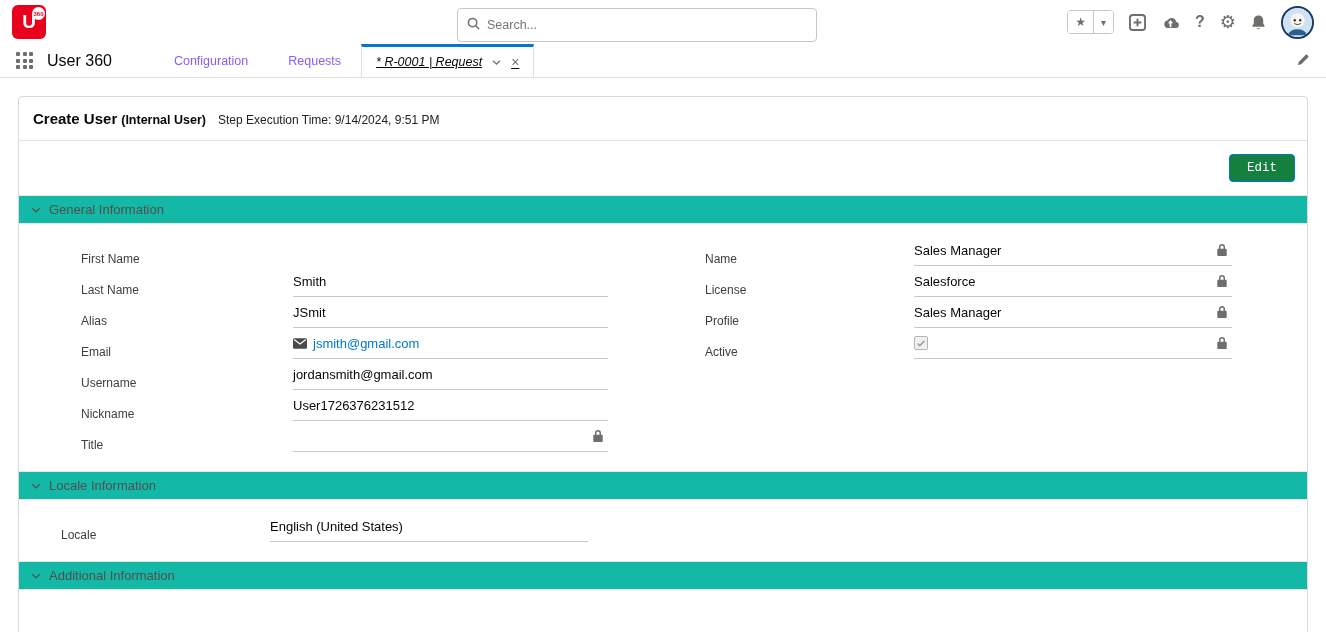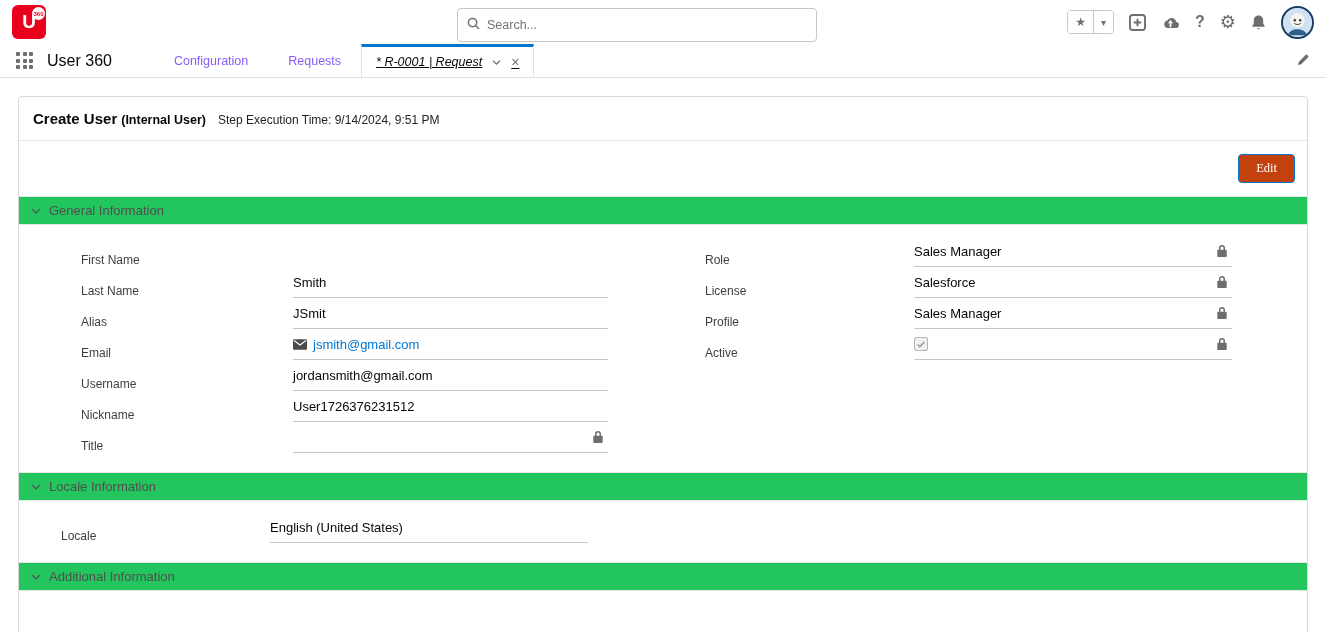--- a/index.html
+++ b/index.html
@@ -37,24 +37,24 @@
   .pencil { margin-left:auto; margin-right:16px; align-self:center; background:none; border:none; cursor:pointer; display:flex; }
 
   
   main { padding:18px; }
   .card { border:1px solid #d9d9d9; border-radius:4px; background:#fff; min-height:545px; }
   .card-head { padding:13px 14px; border-bottom:1px solid #e3e3e3; display:flex; align-items:baseline; }
   .card-title { font-size:15px; font-weight:bold; }
   .card-sub { font-size:12.5px; font-weight:bold; margin-left:4px; }
   .card-meta { font-size:12px; color:#222; margin-left:12px; }
   .toolbar { display:flex; justify-content:flex-end; padding:13px 12px; }
-  .btn-edit { background:#c2410c; color:#fff; border:1px solid #0176d3; border-radius:4px; font-size:12.5px; padding:6px 17px; cursor:pointer; font-family:Liberation Serif, serif; }
+  .btn-edit { background:#15803d; color:#fff; border:1px solid #0176d3; border-radius:4px; font-size:12.5px; padding:6px 17px; cursor:pointer; font-family:Liberation Mono, monospace; }
 
   
-  .sec-head { background:#22c55e; border-top:1px solid #e5e5e5; border-bottom:1px solid #e5e5e5; height:29px;
+  .sec-head { background:#14b8a6; border-top:1px solid #e5e5e5; border-bottom:1px solid #e5e5e5; height:29px;
               display:flex; align-items:center; padding-left:11px; gap:7px; cursor:pointer; }
   .sec-title { font-size:13px; color:#514f4d; }
   .chev svg { width:12px; height:12px; display:block; }
   .cols { display:flex; padding:11px 0 19px; }
   .col { width:50%; }
   .col.left  { padding-left:62px; padding-right:55px; }
   .col.right { padding-left:42px; padding-right:75px; }
   .frow { display:flex; align-items:flex-end; height:31px;gap:44px; }
   .flabel { width:168px; min-width:168px; font-size:12px; color:#3e3e3c; white-space:nowrap; overflow:hidden; padding-right:6px; }
   .col.right .flabel { width:165px; min-width:165px; }
@@ -229,21 +229,21 @@
                   <span class="lk">
                     <svg class="lock" viewBox="0 0 14 16">
                       <path d="M3.5 6.5V4.5a3.5 3.5 0 0 1 7 0v2h.8c.7 0 1.2.5 1.2 1.2v6.1c0 .7-.5 1.2-1.2 1.2H2.7c-.7 0-1.2-.5-1.2-1.2V7.7c0-.7.5-1.2 1.2-1.2h.8zm1.7 0h3.6v-2a1.8 1.8 0 0 0-3.6 0v2z" fill="#706e6b"></path>
                     </svg>
                   </span>
                 </span>
               </div>
             </div>
             <div class="col right">
               <div class="frow">
-                <span class="flabel">Role</span>
+                <span class="flabel">Name</span>
                 <span class="fval">
                   <span class="val">Sales Manager</span>
                   <span class="lk">
                     <svg class="lock" viewBox="0 0 14 16">
                       <path d="M3.5 6.5V4.5a3.5 3.5 0 0 1 7 0v2h.8c.7 0 1.2.5 1.2 1.2v6.1c0 .7-.5 1.2-1.2 1.2H2.7c-.7 0-1.2-.5-1.2-1.2V7.7c0-.7.5-1.2 1.2-1.2h.8zm1.7 0h3.6v-2a1.8 1.8 0 0 0-3.6 0v2z" fill="#706e6b"></path>
                     </svg>
                   </span>
                 </span>
               </div>
               <div class="frow">

